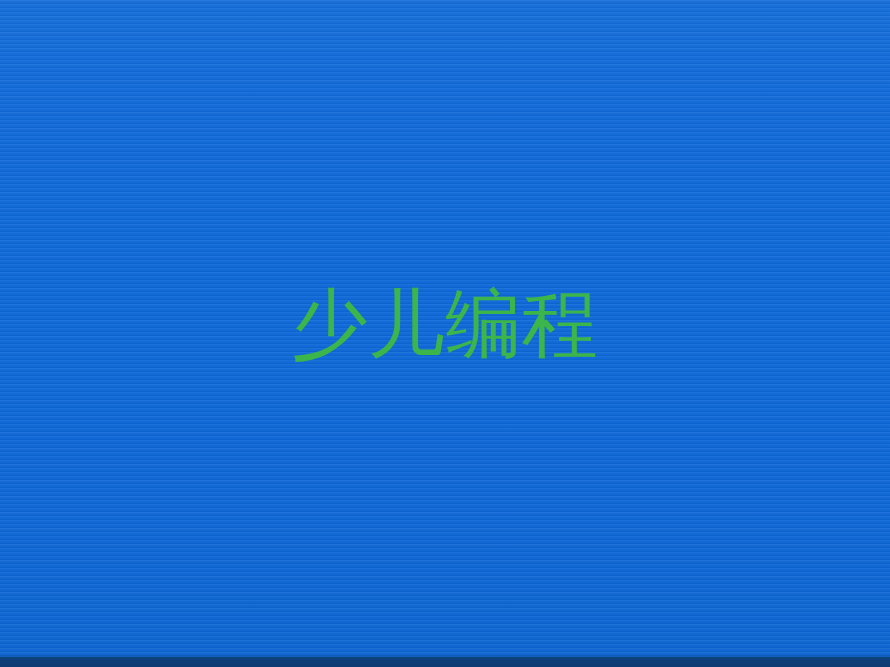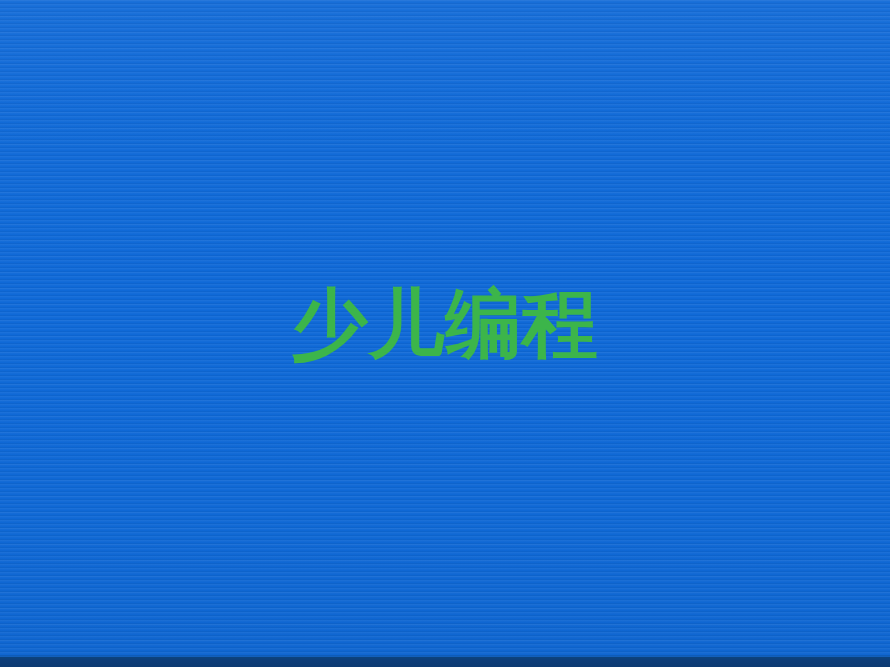--- a/index.html
+++ b/index.html
@@ -104,21 +104,21 @@
     display: flex;
     align-items: center;
     justify-content: center;
   }
 
   .headline {
     margin: 8px;
     transform: translateY(-5px);
     font-family: "DejaVu Sans", "Liberation Sans", sans-serif;
     font-size: 76px;
-    font-weight: 700;
+    font-weight: 400;
     line-height: 1;
     letter-spacing: 0.01em;
     color: #3cb54a;
     white-space: nowrap;
     user-select: none;
   }
 </style>
 </head>
 <body>
 

